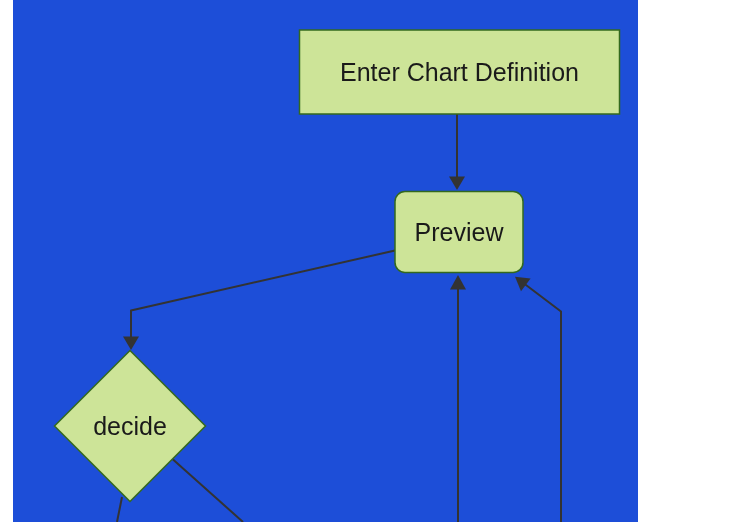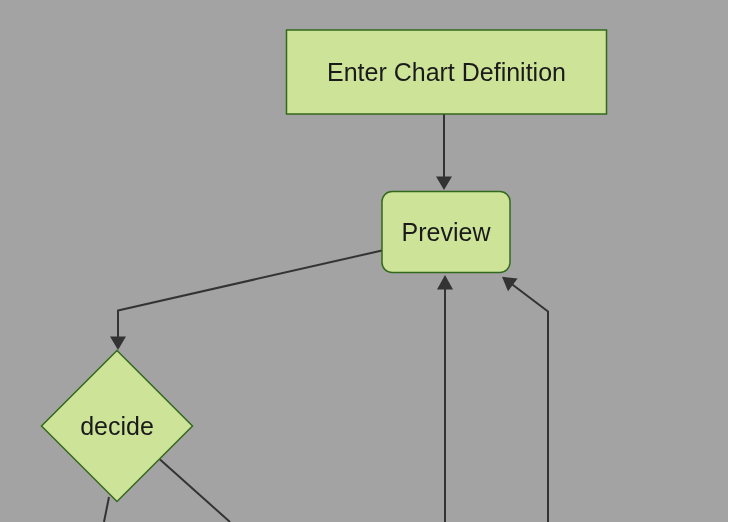--- a/index.html
+++ b/index.html
@@ -2,24 +2,25 @@
 <html><head>
 <meta charset="utf-8">
 <style>
   html, body {
     margin: 0;
     padding: 0;
     background: #ffffff;
   }
   .stage {
     position: relative;
-    width: 728px;
+    width: 625px;
     height: 522px;
-    background: #a3a3a3;
+    background: #1d4ed8;
     overflow: hidden;
+    margin-left: 13px;
   }
   svg {
     display: block;
   }
   .node-shape {
     fill: #cde498;
     stroke: #33691e;
     stroke-width: 1.5;
   }
   .edge {

